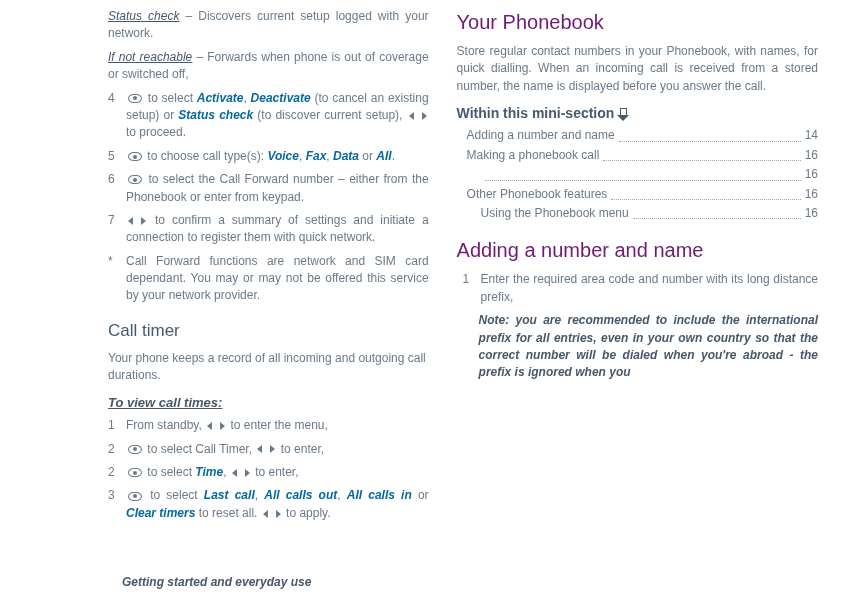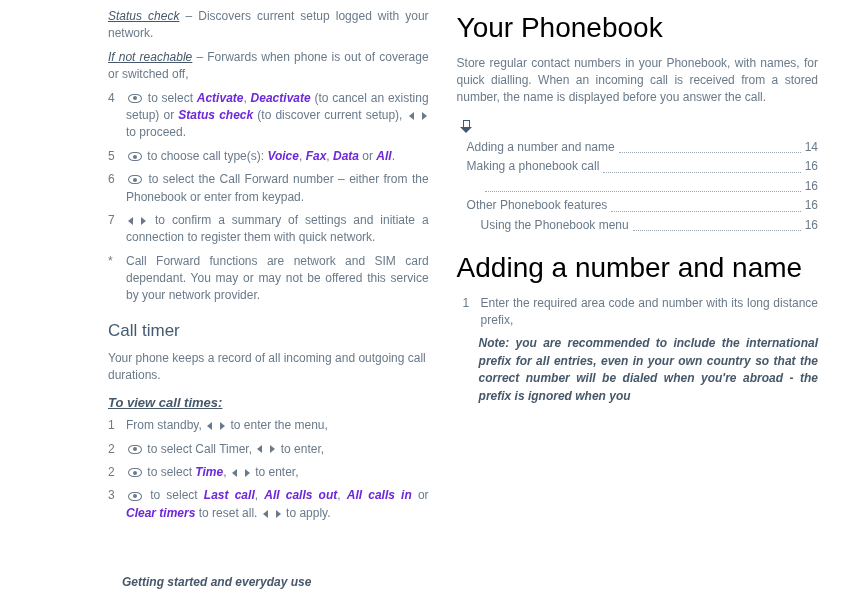--- a/index.html
+++ b/index.html
@@ -37,23 +37,23 @@
   }
   h3 {
     font-family: "Trebuchet MS", sans-serif;
     color: #445A70;
     font-weight: normal;
     font-size: 17px;
     margin: 14px 0 6px 0;
   }
   h2 {
     font-family: "Trebuchet MS", sans-serif;
-    color: #000000;
+    color: #701a75;
     font-weight: normal;
-    font-size: 28px;
+    font-size: 20px;
     margin: 0 0 6px 0;
   }
   .def dt {
     font-weight: normal;
     font-style: italic;
     text-decoration: underline;
     color: #46586a;
     display: inline;
   }
   .def dd {
@@ -99,21 +99,21 @@
   .nav-arrows::before, .nav-arrows::after {
     content:"";
     position:absolute;
     top:1px;
     width:0;height:0;
     border-top:4px solid transparent;
     border-bottom:4px solid transparent;
   }
   .nav-arrows::before { left:0; border-right:5px solid #6a7a8a; }
   .nav-arrows::after  { right:0; border-left:5px solid #6a7a8a; }
-  .bi { font-style: italic; font-weight: bold; color:#6d28d9; }
+  .bi { font-style: italic; font-weight: bold; color:#0369a1; }
   .subhead {
     font-size: 13px;
     font-weight: bold;
     font-style: italic;
     text-decoration: underline;
     color:#46586a;
     margin: 10px 0 4px 0;
   }
   .footer {
     position:absolute;
@@ -237,21 +237,21 @@
 
     <div class="footer">Getting started and everyday use</div>
 
   </div>
 
   <div class="col col-right">
     <h2>Your Phonebook</h2>
     <div style="text-align:justify;">Store regular contact numbers in your Phonebook, with names, for quick dialling. When an incoming call is received from a stored number, the name is displayed before you answer the call.</div>
 
     <div class="within">
-      <span class="arrow-down"></span>
+      <span>Within this mini-section</span><span class="arrow-down"></span>
     </div>
 
     <div style="padding-left:10px;">
       <div class="toc-line">
           <span class="lbl">Adding a number and name</span>
           <span class="dots"></span>
           <span class="pg">14</span>
         </div>
       <div class="toc-line">
           <span class="lbl">Making a phonebook call</span>

